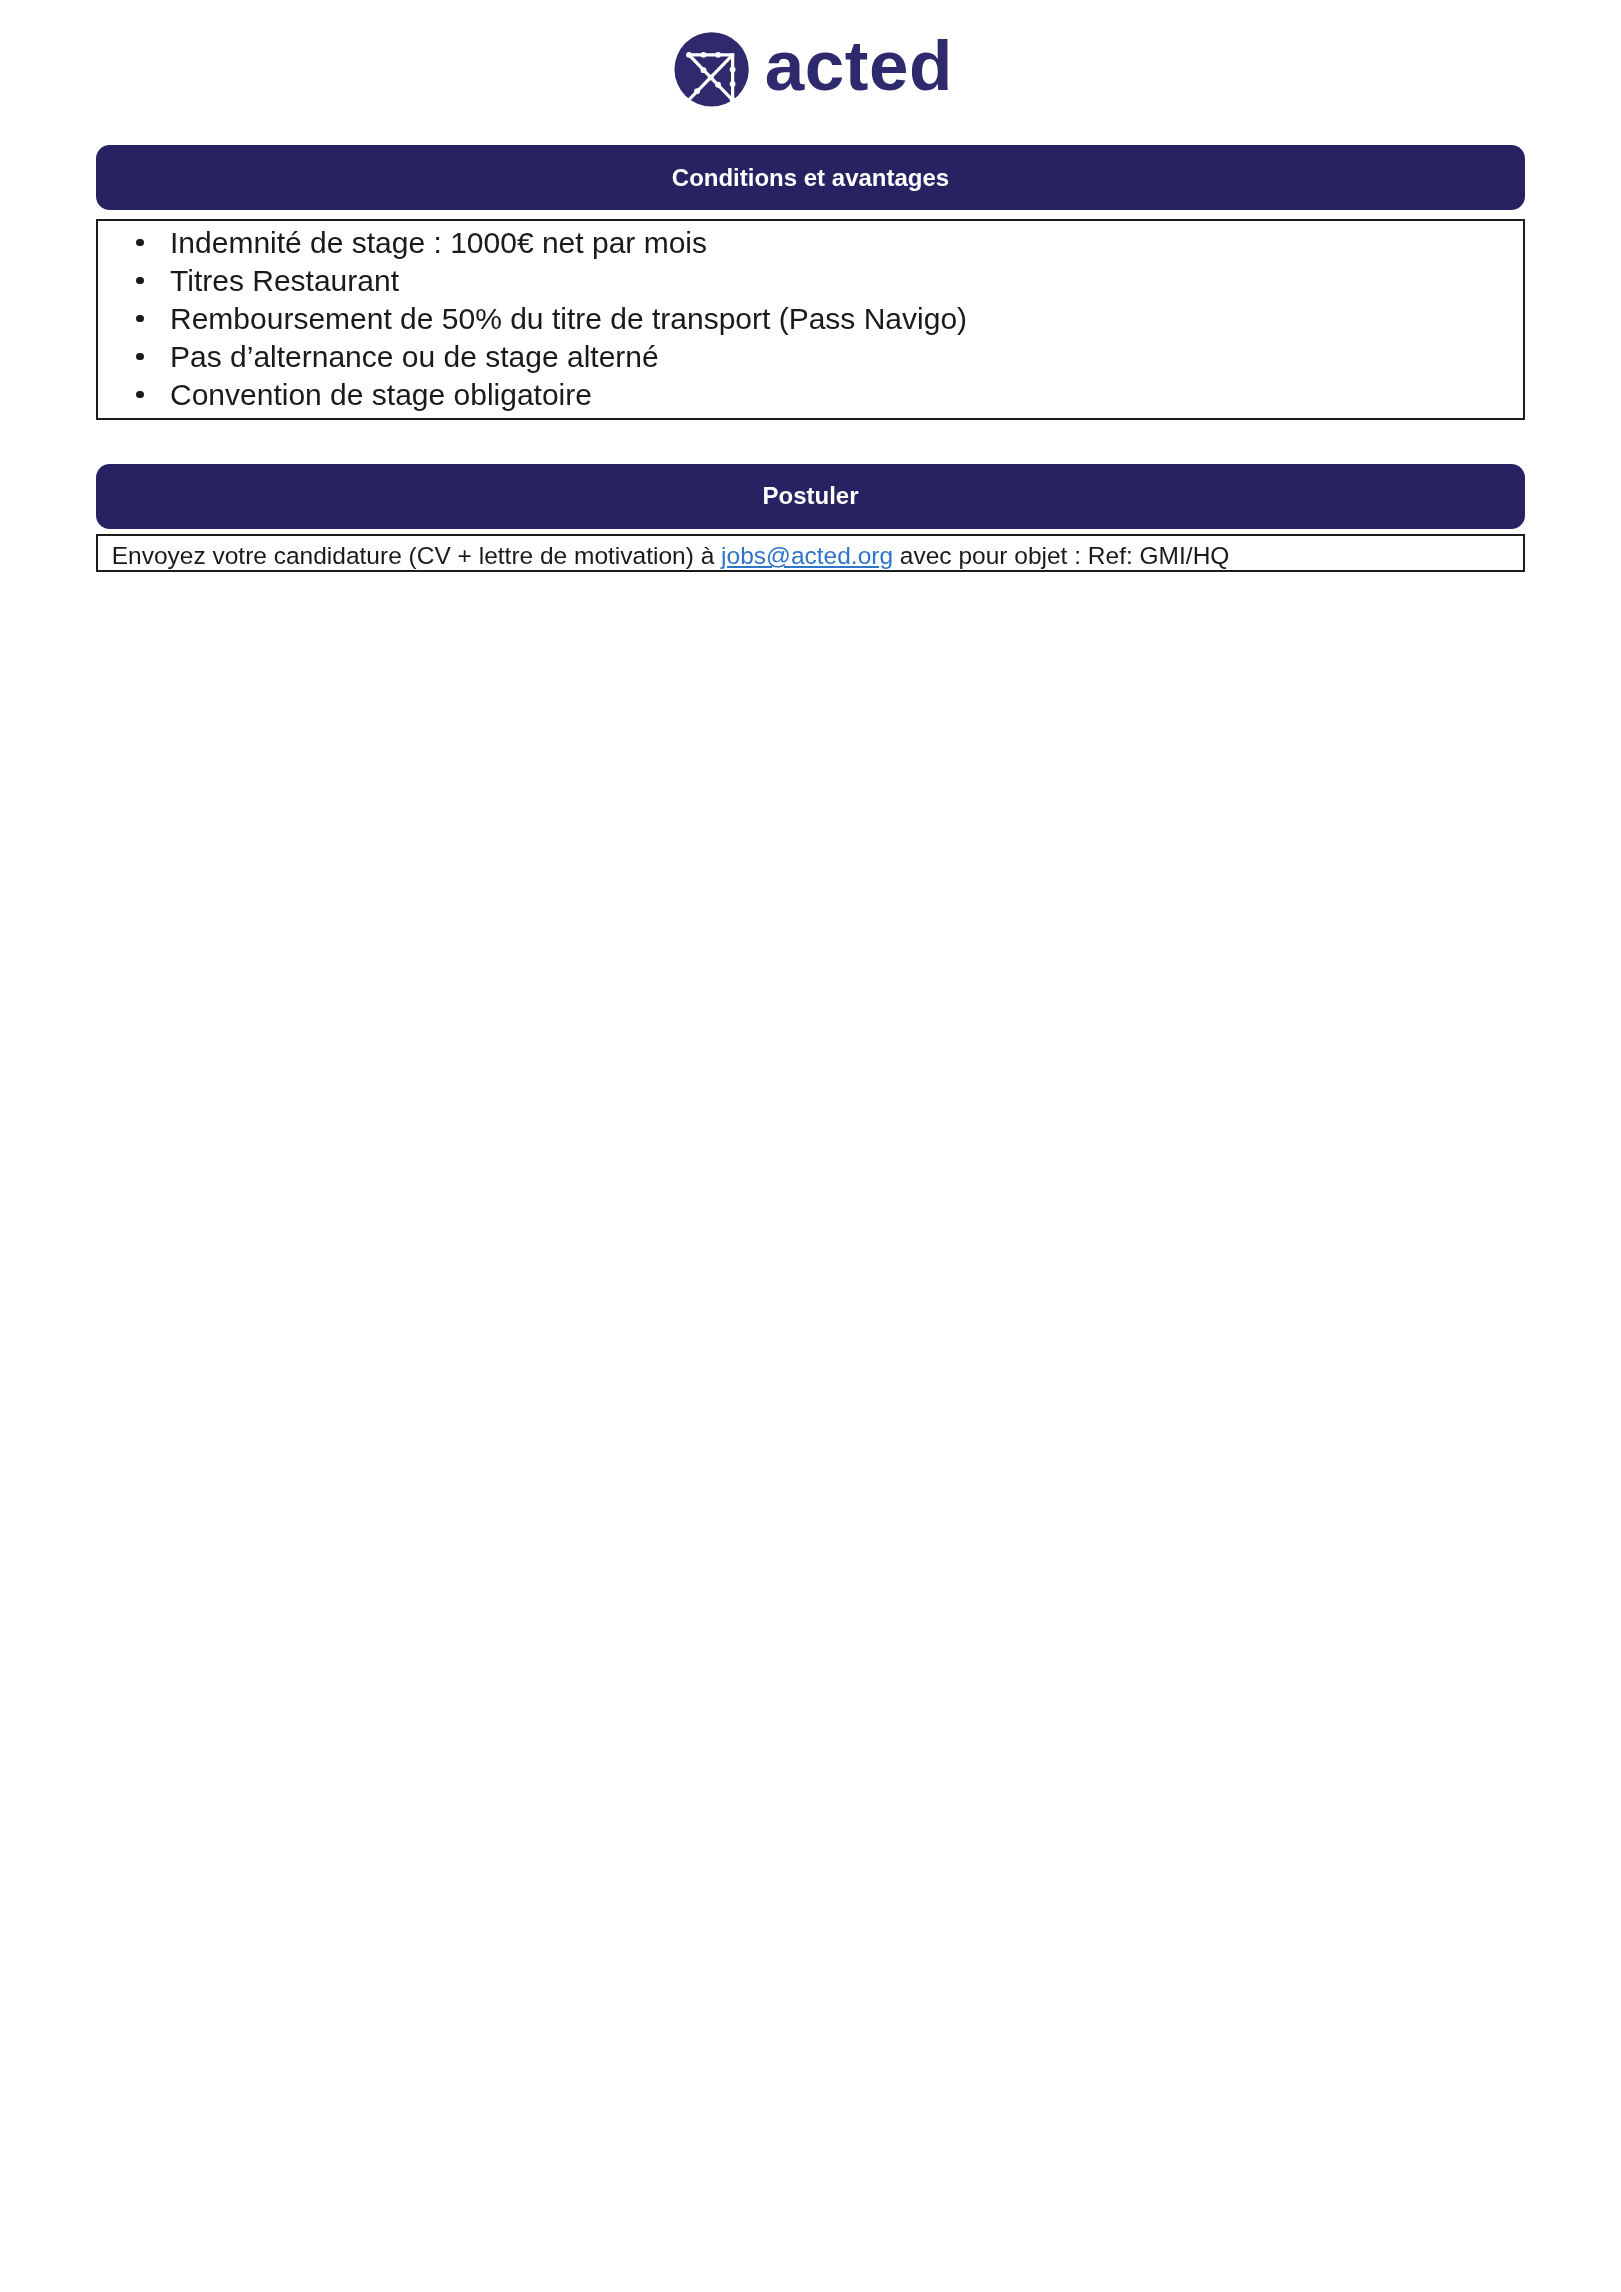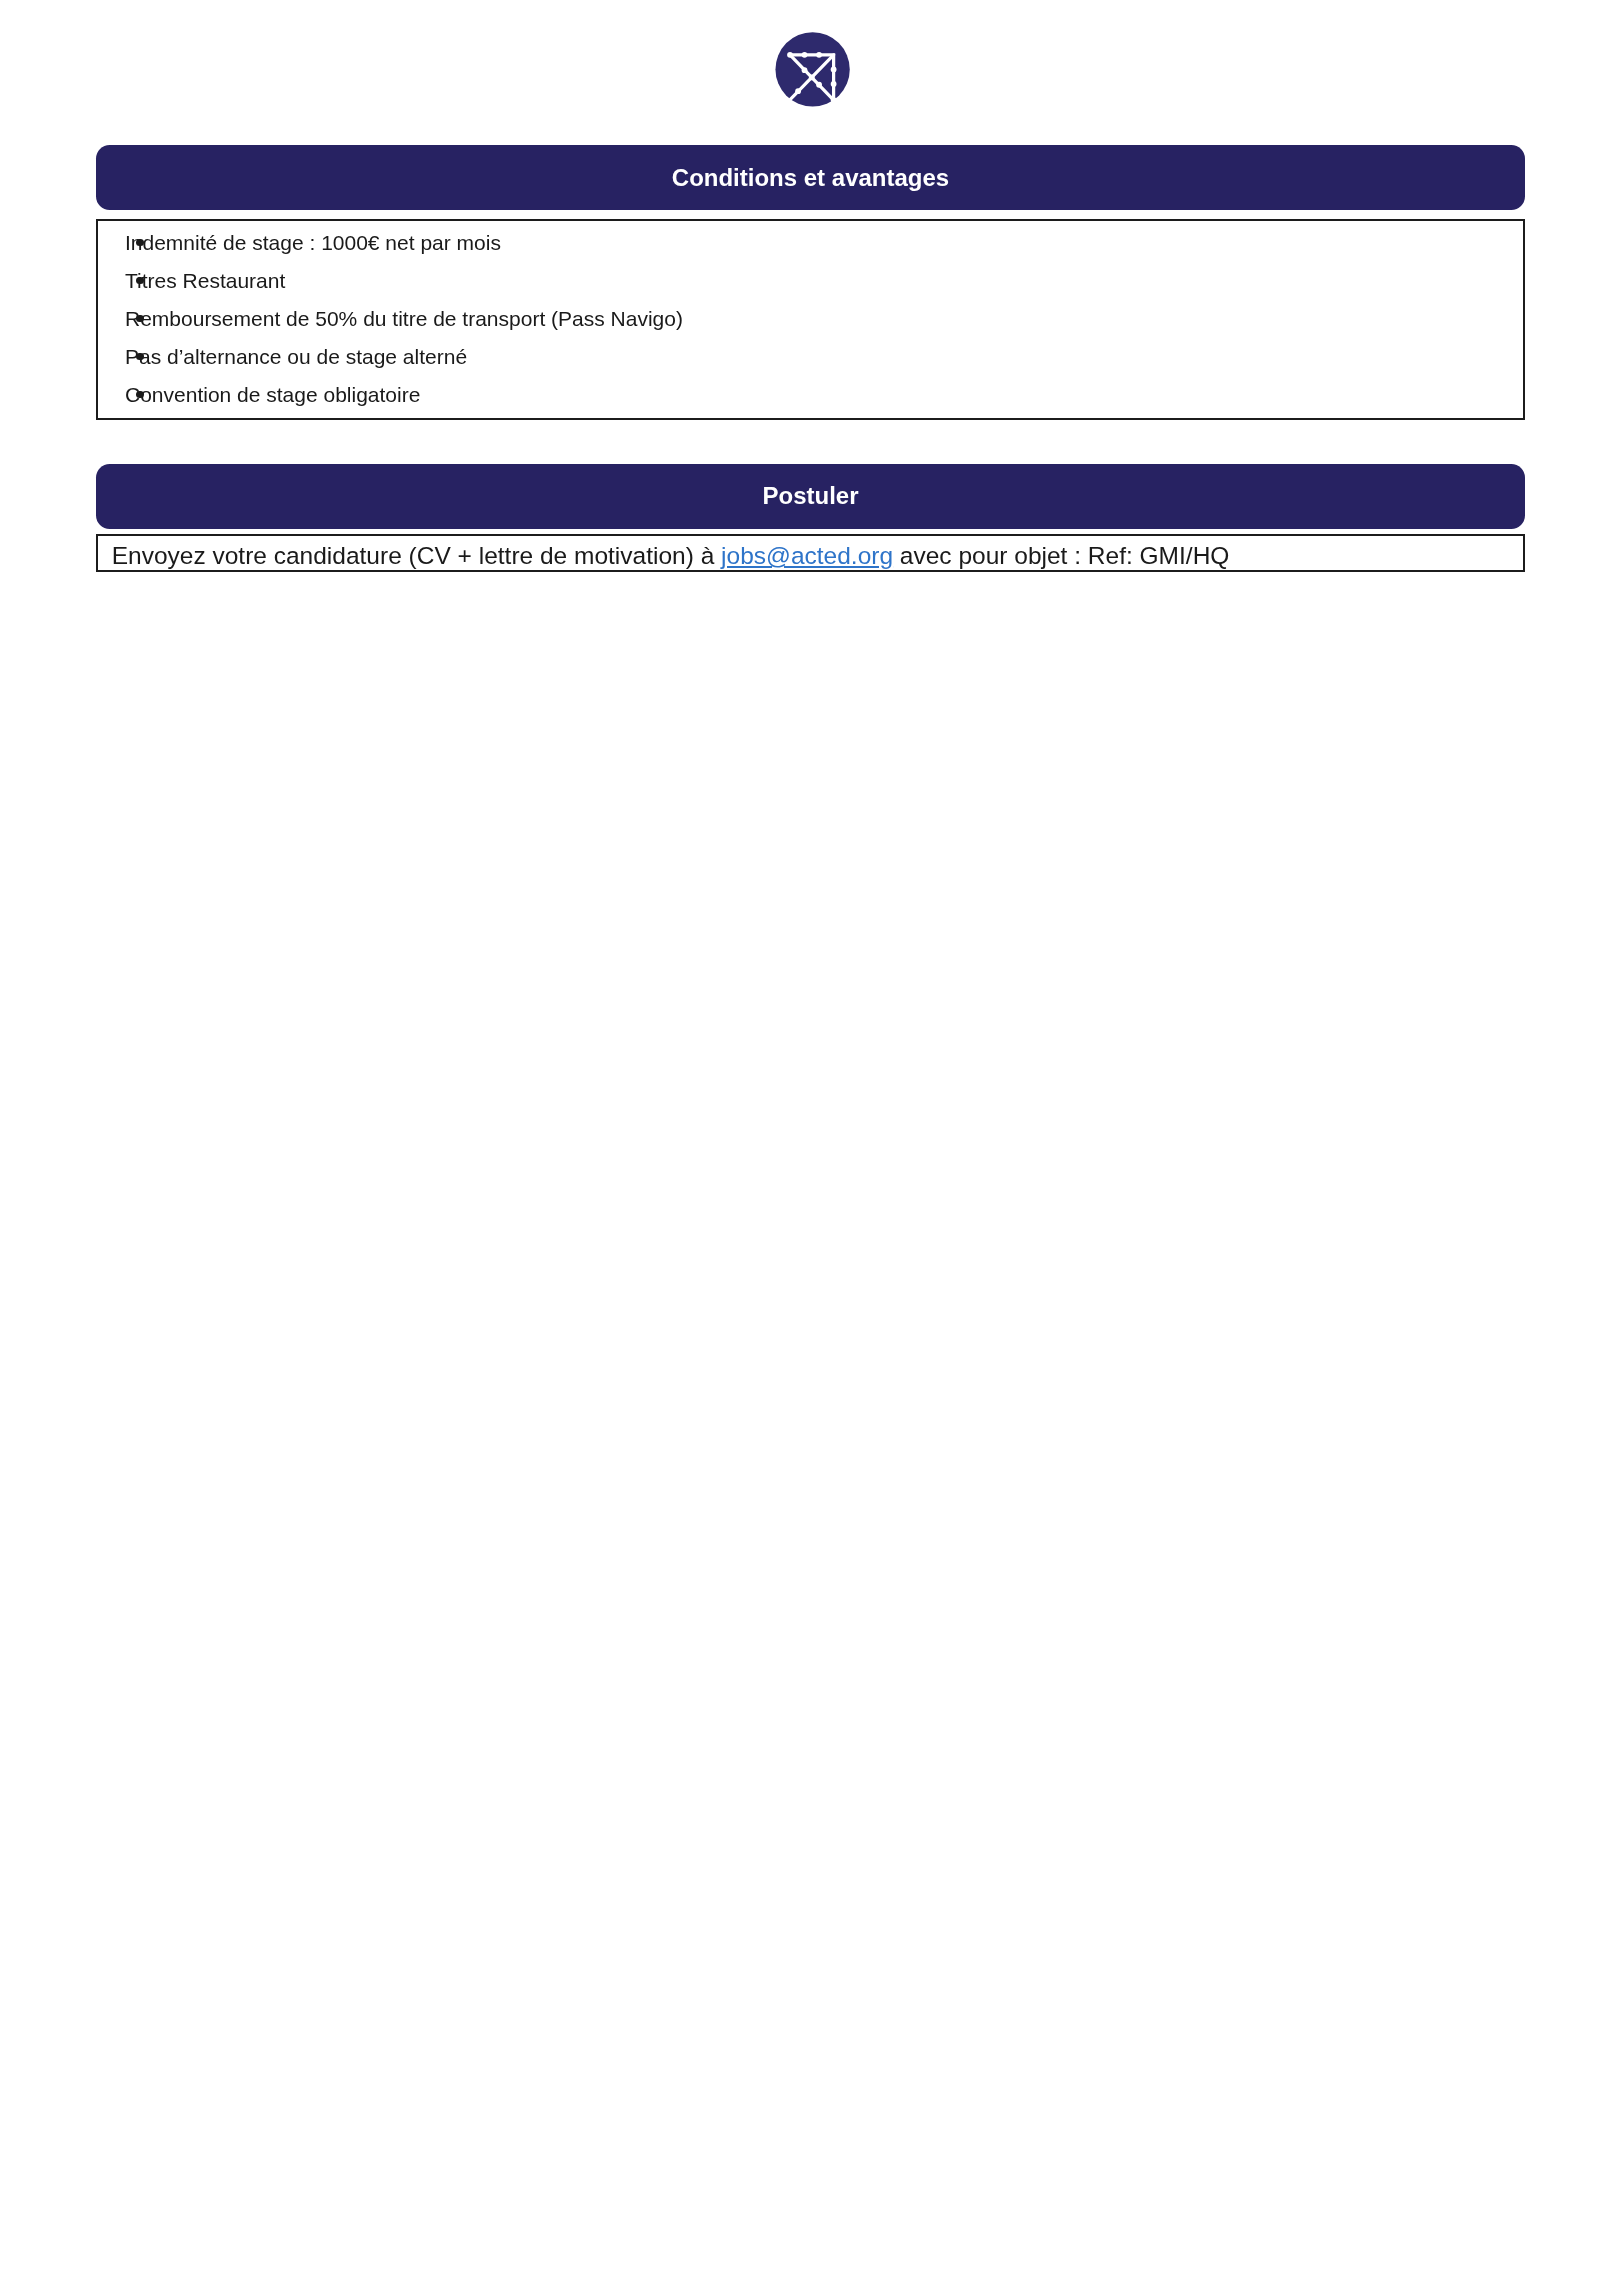--- a/index.html
+++ b/index.html
@@ -53,23 +53,23 @@
   }
   .bar-conditions { margin-top: 57px; }
   .list-box {
     margin-top: 8.8px;
     border: 2px solid #1c1c1c;
     padding: 2.9px 9.8px 3.9px 0;
   }
   .benefit-list { margin: 0; padding: 0; list-style: none; }
   .benefit-list li {
     position: relative;
-    font-size: 21px;
+    font-size: 30px;
     line-height: 38px;
-    padding-left: 27px;
+    padding-left: 72px;
     color: var(--ink);
   }
   .benefit-list li::before {
     content: "";
     position: absolute;
     left: 38px;
     top: 50%;
     transform: translateY(-50%);
     width: 7.8px;
     height: 7.8px;
@@ -113,20 +113,21 @@
         <circle cx="62" cy="32" r="3.6"></circle>
         <circle cx="80" cy="50" r="3.6"></circle>
         <circle cx="80" cy="68" r="3.6"></circle>
         <circle cx="80" cy="88" r="3.6"></circle>
         <circle cx="44" cy="51" r="3.6"></circle>
         <circle cx="53" cy="60" r="3.6"></circle>
         <circle cx="62" cy="69" r="3.6"></circle>
         <circle cx="36" cy="77" r="3.6"></circle>
       </g>
     </svg>
+    <div class="logo-wordmark">acted</div>
   </div>
 
   <div class="content">
 
     <div class="title-bar bar-conditions">
       <span>Conditions et avantages</span>
     </div>
 
     <div class="list-box">
       <ul class="benefit-list">

